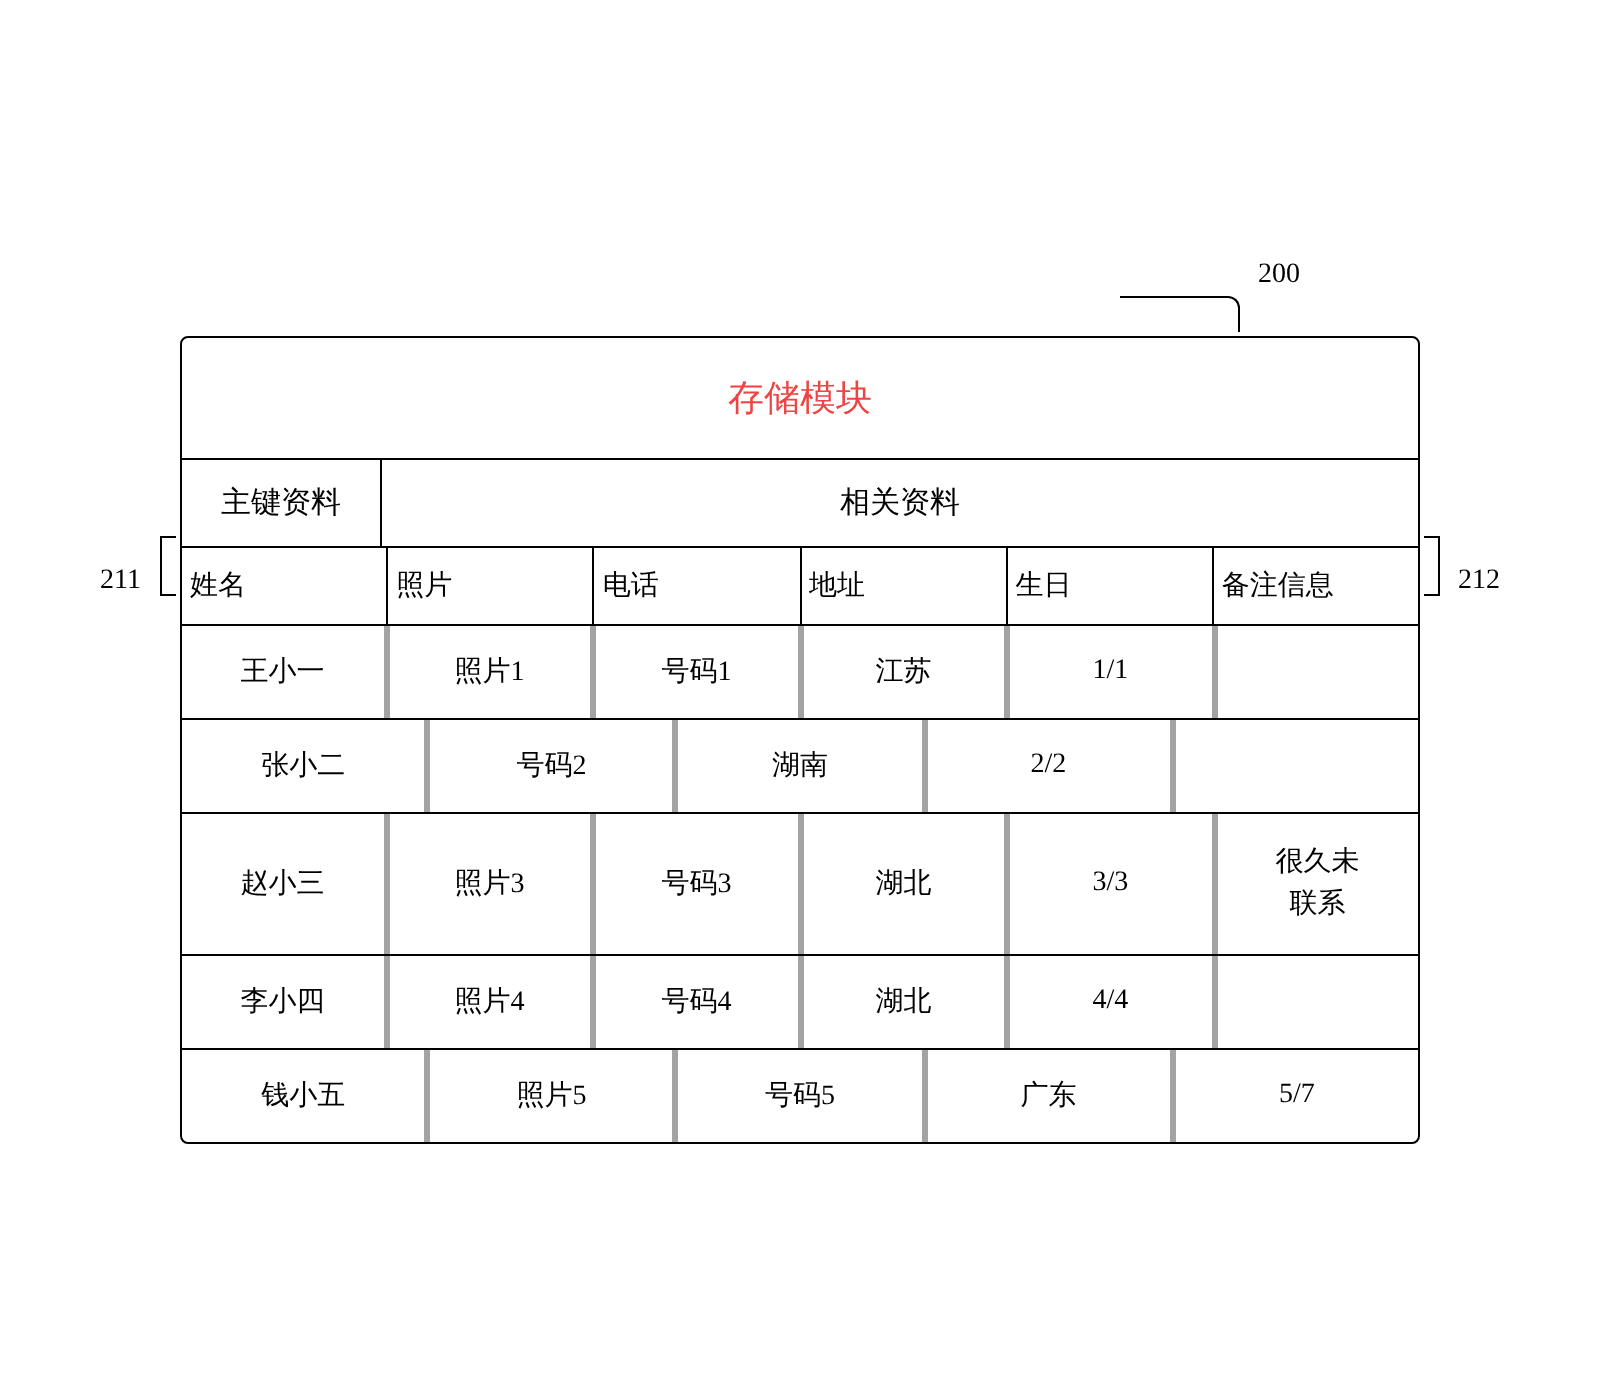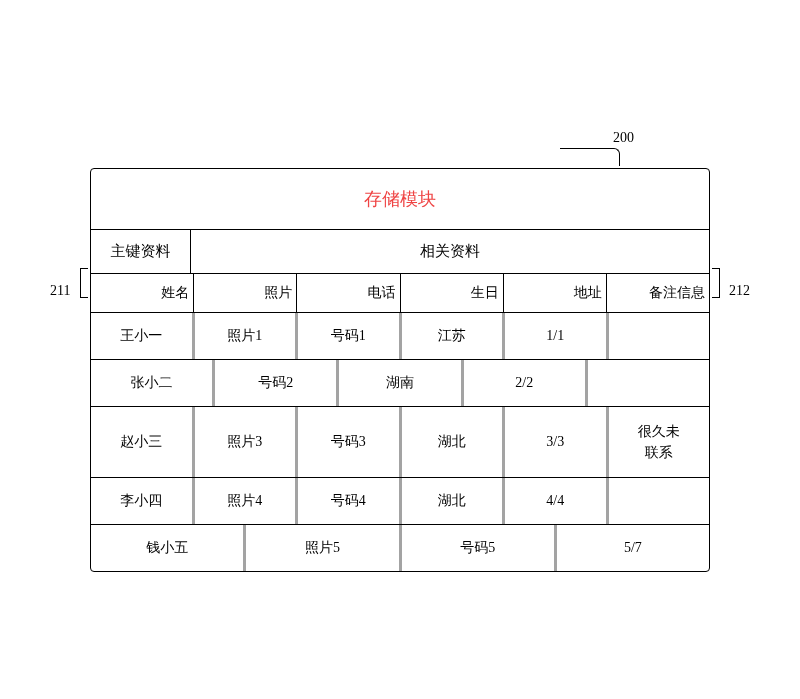--- a/index.html
+++ b/index.html
@@ -17,21 +17,21 @@
     .diagram-container {
       position: relative;
       width: 620px;
       margin-top: 40px;
     }
 
     
     .label-200 {
       position: absolute;
       top: -38px;
-      right: 76px;
+      right: 60px;
       font-size: 14px;
       color: #000;
     }
 
     .label-200-line {
       position: absolute;
       top: -20px;
       right: 90px;
       width: 60px;
       height: 18px;
@@ -115,21 +115,21 @@
       font-size: 15px;
     }
 
     .columns-row {
       display: flex;
       border-bottom: 1.5px solid #000;
     }
 
     .col-header {
       flex: 1;
-      text-align: right;
+      text-align: left;
       padding: 10px 4px;
       font-size: 14px;
       border-right: 1px solid #000;
       font-family: Liberation Mono, monospace;
     }
     .col-header:last-child {
       border-right: none;
     }
     .col-header.first {
       min-width: 100px;
@@ -187,22 +187,22 @@
 
     <div class="sub-header-row">
       <div class="sub-header-primary">主键资料</div>
       <div class="sub-header-related">相关资料</div>
     </div>
 
     <div class="columns-row">
       <div class="col-header first">姓名</div>
       <div class="col-header">照片</div>
       <div class="col-header">电话</div>
+      <div class="col-header">地址</div>
       <div class="col-header">生日</div>
-      <div class="col-header">地址</div>
       <div class="col-header">备注信息</div>
     </div>
 
     <div id="data-rows-container">
     <div class="data-row">
           <div class="data-cell first">王小一</div>
           <div class="data-cell">照片1</div>
           <div class="data-cell">号码1</div>
           <div class="data-cell">江苏</div>
           <div class="data-cell">1/1</div>
@@ -229,18 +229,19 @@
           <div class="data-cell">照片4</div>
           <div class="data-cell">号码4</div>
           <div class="data-cell">湖北</div>
           <div class="data-cell">4/4</div>
           <div class="data-cell"></div>
         </div>
         <div class="data-row">
           <div class="data-cell first">钱小五</div>
           <div class="data-cell">照片5</div>
           <div class="data-cell">号码5</div>
+          <div class="data-cell">广东</div>
           <div class="data-cell">5/7</div>
         </div>
       </div>
 
   </div>
 </div>
 
 </body></html>

